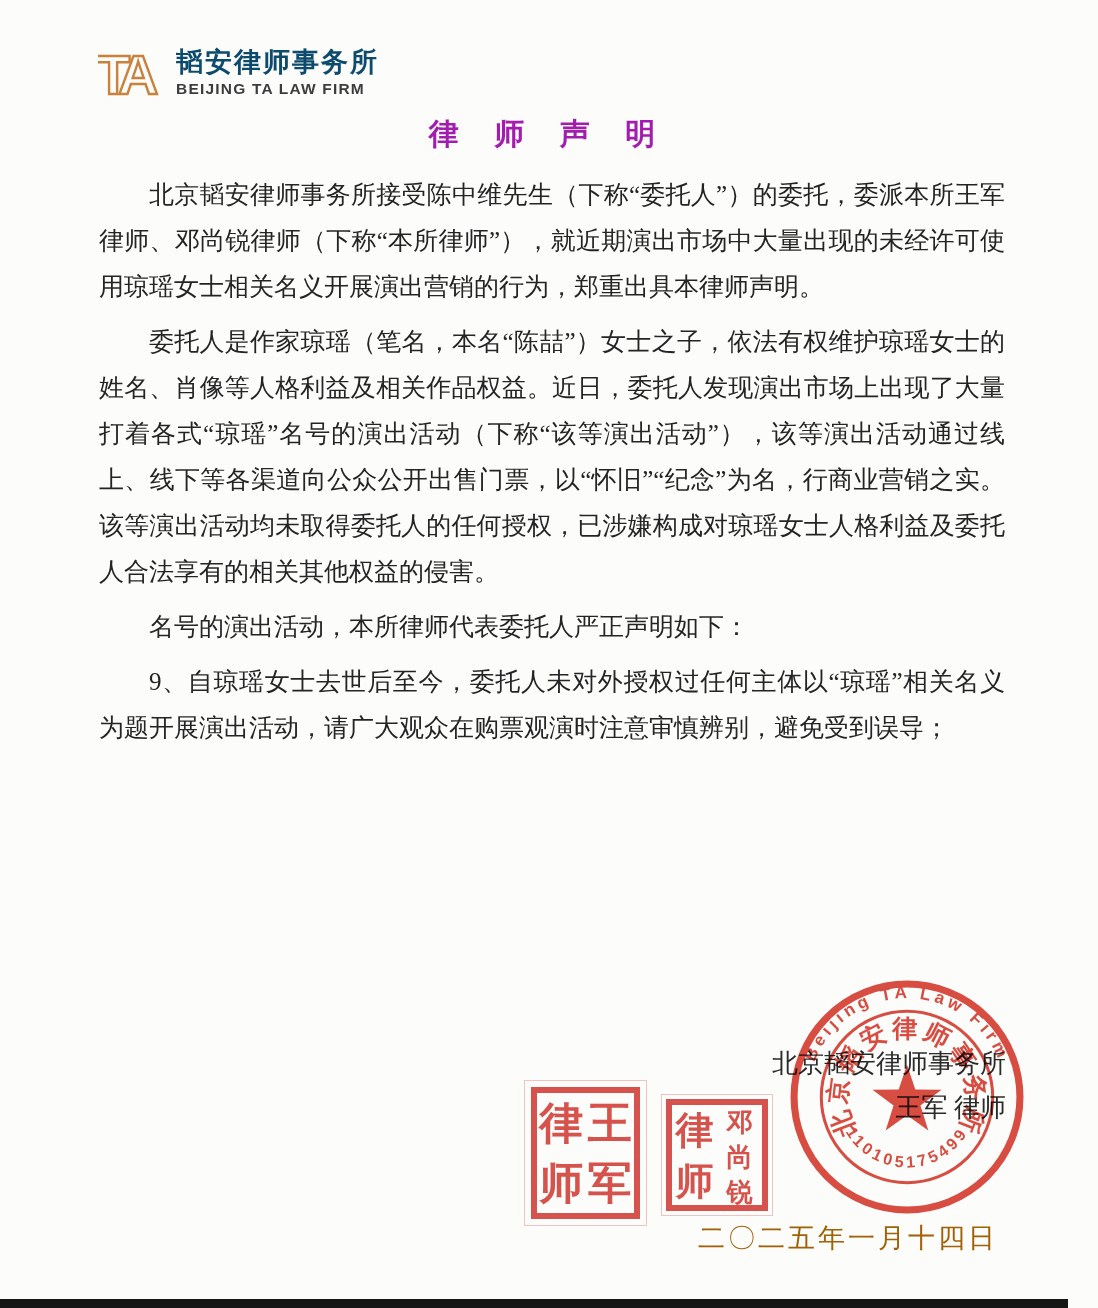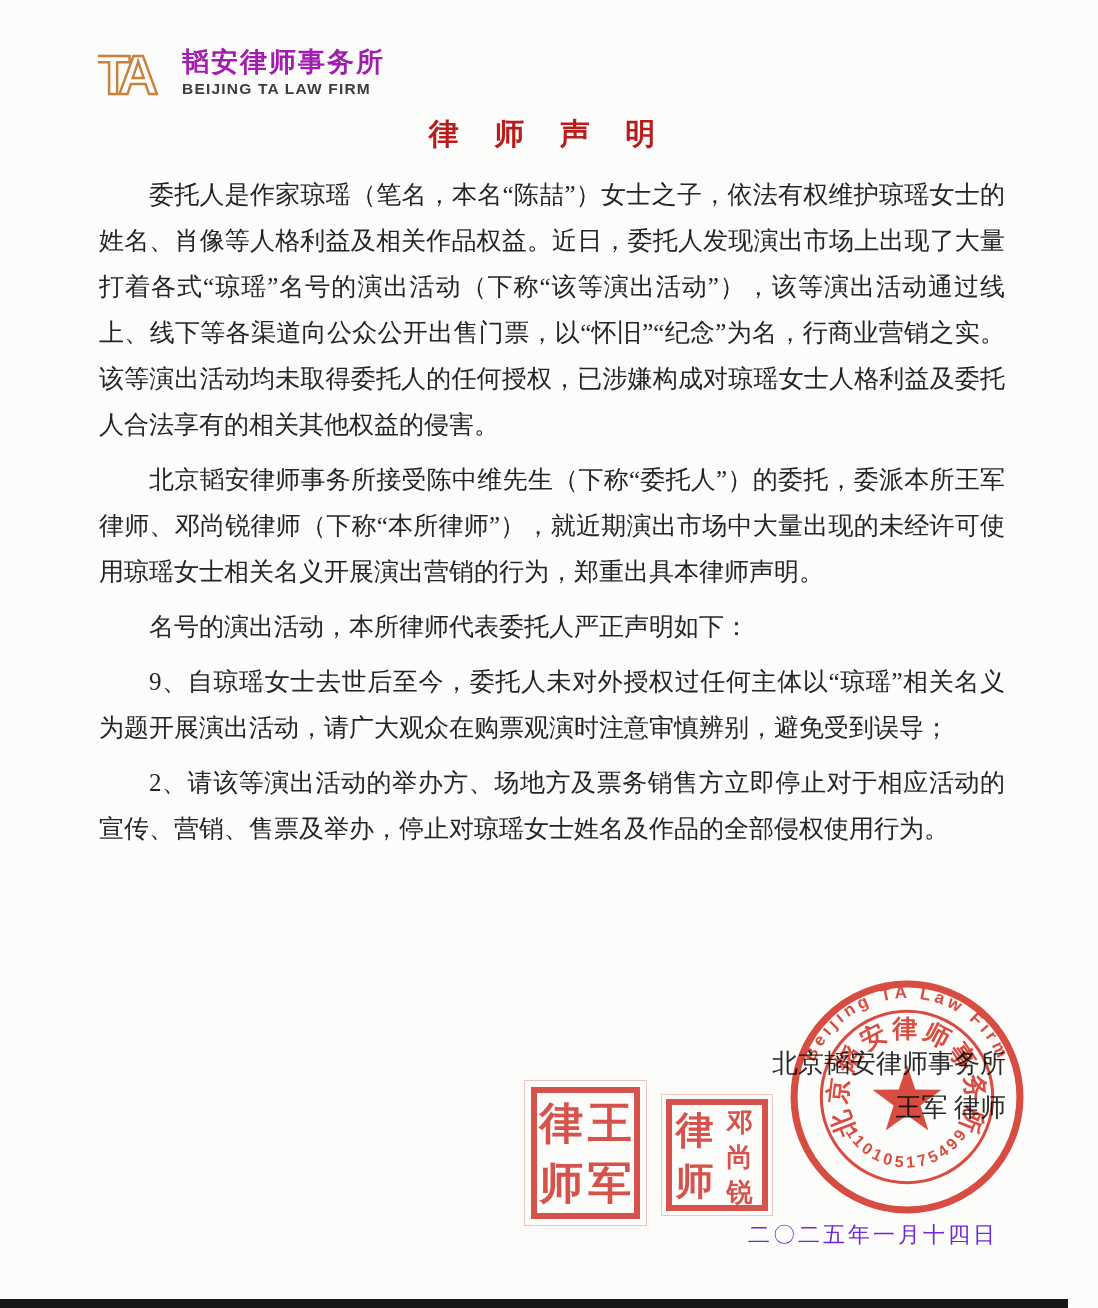--- a/index.html
+++ b/index.html
@@ -7,54 +7,54 @@
     position:relative;
     width:1098px;height:1308px;
     margin:0 auto;
     background:#fcfcfa;
     overflow:hidden;
     font-family:"Liberation Serif","DejaVu Serif",serif;
     color:#222;
   }
 
   
-  .logo{position:absolute;left:98px;top:42px;display:flex;align-items:center;gap:20px;}
+  .logo{position:absolute;left:98px;top:42px;display:flex;align-items:center;gap:14px;}
   .logo-mark{width:64px;height:62px;}
   .logo-names{display:flex;flex-direction:column;justify-content:center;}
   .logo-zh{
     font-family:"Liberation Sans","DejaVu Sans",sans-serif;
-    font-weight:bold;font-size:27px;color:#a21caf;letter-spacing:2px;line-height:32px;
+    font-weight:bold;font-size:27px;color:#0c4a6e;letter-spacing:2px;line-height:32px;
   }
   .logo-en{
     font-family:"Liberation Sans","DejaVu Sans",sans-serif;
     font-weight:bold;font-size:15.5px;color:#3c3c3d;letter-spacing:1.2px;line-height:22px;
   }
 
   
   .doc-title{
     position:absolute;top:114px;left:0;width:100%;
     text-align:center;font-size:30px;font-weight:bold;
-    letter-spacing:14px;color:#b91c1c;
+    letter-spacing:14px;color:#a21caf;
   }
 
   
   .doc-body{
     position:absolute;left:99px;top:172px;width:906px;
     font-size:25px;line-height:46px;text-align:justify;color:#242424;
   }
   .doc-body p{margin:0 0 9px 0;text-indent:2em;}
 
   
   .signature{
     position:absolute;right:92px;top:1042px;
     text-align:right;font-size:26px;line-height:44px;color:#2a2a2a;
   }
   .date-line{
     position:absolute;right:100px;top:1220px;
-    font-size:22px;letter-spacing:3px;color:#6d28d9;
+    font-size:27px;letter-spacing:3px;color:#a16207;
   }
 
   
   .stamp{
     position:absolute;
     mix-blend-mode:multiply;opacity:.92;
     color:#d5453e;
     border:1px solid rgba(213,80,72,.35);
     display:flex;align-items:center;justify-content:center;
     font-weight:bold;
@@ -96,25 +96,24 @@
     </svg>
     <div class="logo-names">
       <span class="logo-zh">韬安律师事务所</span>
       <span class="logo-en">BEIJING TA LAW FIRM</span>
     </div>
   </div>
 
   <div class="doc-title">律 师 声 明</div>
 
   <div class="doc-body">
+    <p>北京韬安律师事务所接受陈中维先生（下称“委托人”）的委托，委派本所王军律师、邓尚锐律师（下称“本所律师”），就近期演出市场中大量出现的未经许可使用琼瑶女士相关名义开展演出营销的行为，郑重出具本律师声明。</p>
     <p>委托人是作家琼瑶（笔名，本名“陈喆”）女士之子，依法有权维护琼瑶女士的姓名、肖像等人格利益及相关作品权益。近日，委托人发现演出市场上出现了大量打着各式“琼瑶”名号的演出活动（下称“该等演出活动”），该等演出活动通过线上、线下等各渠道向公众公开出售门票，以“怀旧”“纪念”为名，行商业营销之实。该等演出活动均未取得委托人的任何授权，已涉嫌构成对琼瑶女士人格利益及委托人合法享有的相关其他权益的侵害。</p>
-    <p>北京韬安律师事务所接受陈中维先生（下称“委托人”）的委托，委派本所王军律师、邓尚锐律师（下称“本所律师”），就近期演出市场中大量出现的未经许可使用琼瑶女士相关名义开展演出营销的行为，郑重出具本律师声明。</p>
     <p>名号的演出活动，本所律师代表委托人严正声明如下：</p>
     <p>9、自琼瑶女士去世后至今，委托人未对外授权过任何主体以“琼瑶”相关名义为题开展演出活动，请广大观众在购票观演时注意审慎辨别，避免受到误导；</p>
-    <p>2、请该等演出活动的举办方、场地方及票务销售方立即停止对于相应活动的宣传、营销、售票及举办，停止对琼瑶女士姓名及作品的全部侵权使用行为。</p>
   </div>
 
   <div class="signature">
     <div>北京韬安律师事务所</div>
     <div>王军  律师</div>
   </div>
   <div class="date-line">二〇二五年一月十四日</div>
 
   <div class="stamp stamp-1" aria-label="王军律师">
     <div class="stamp-frame">

